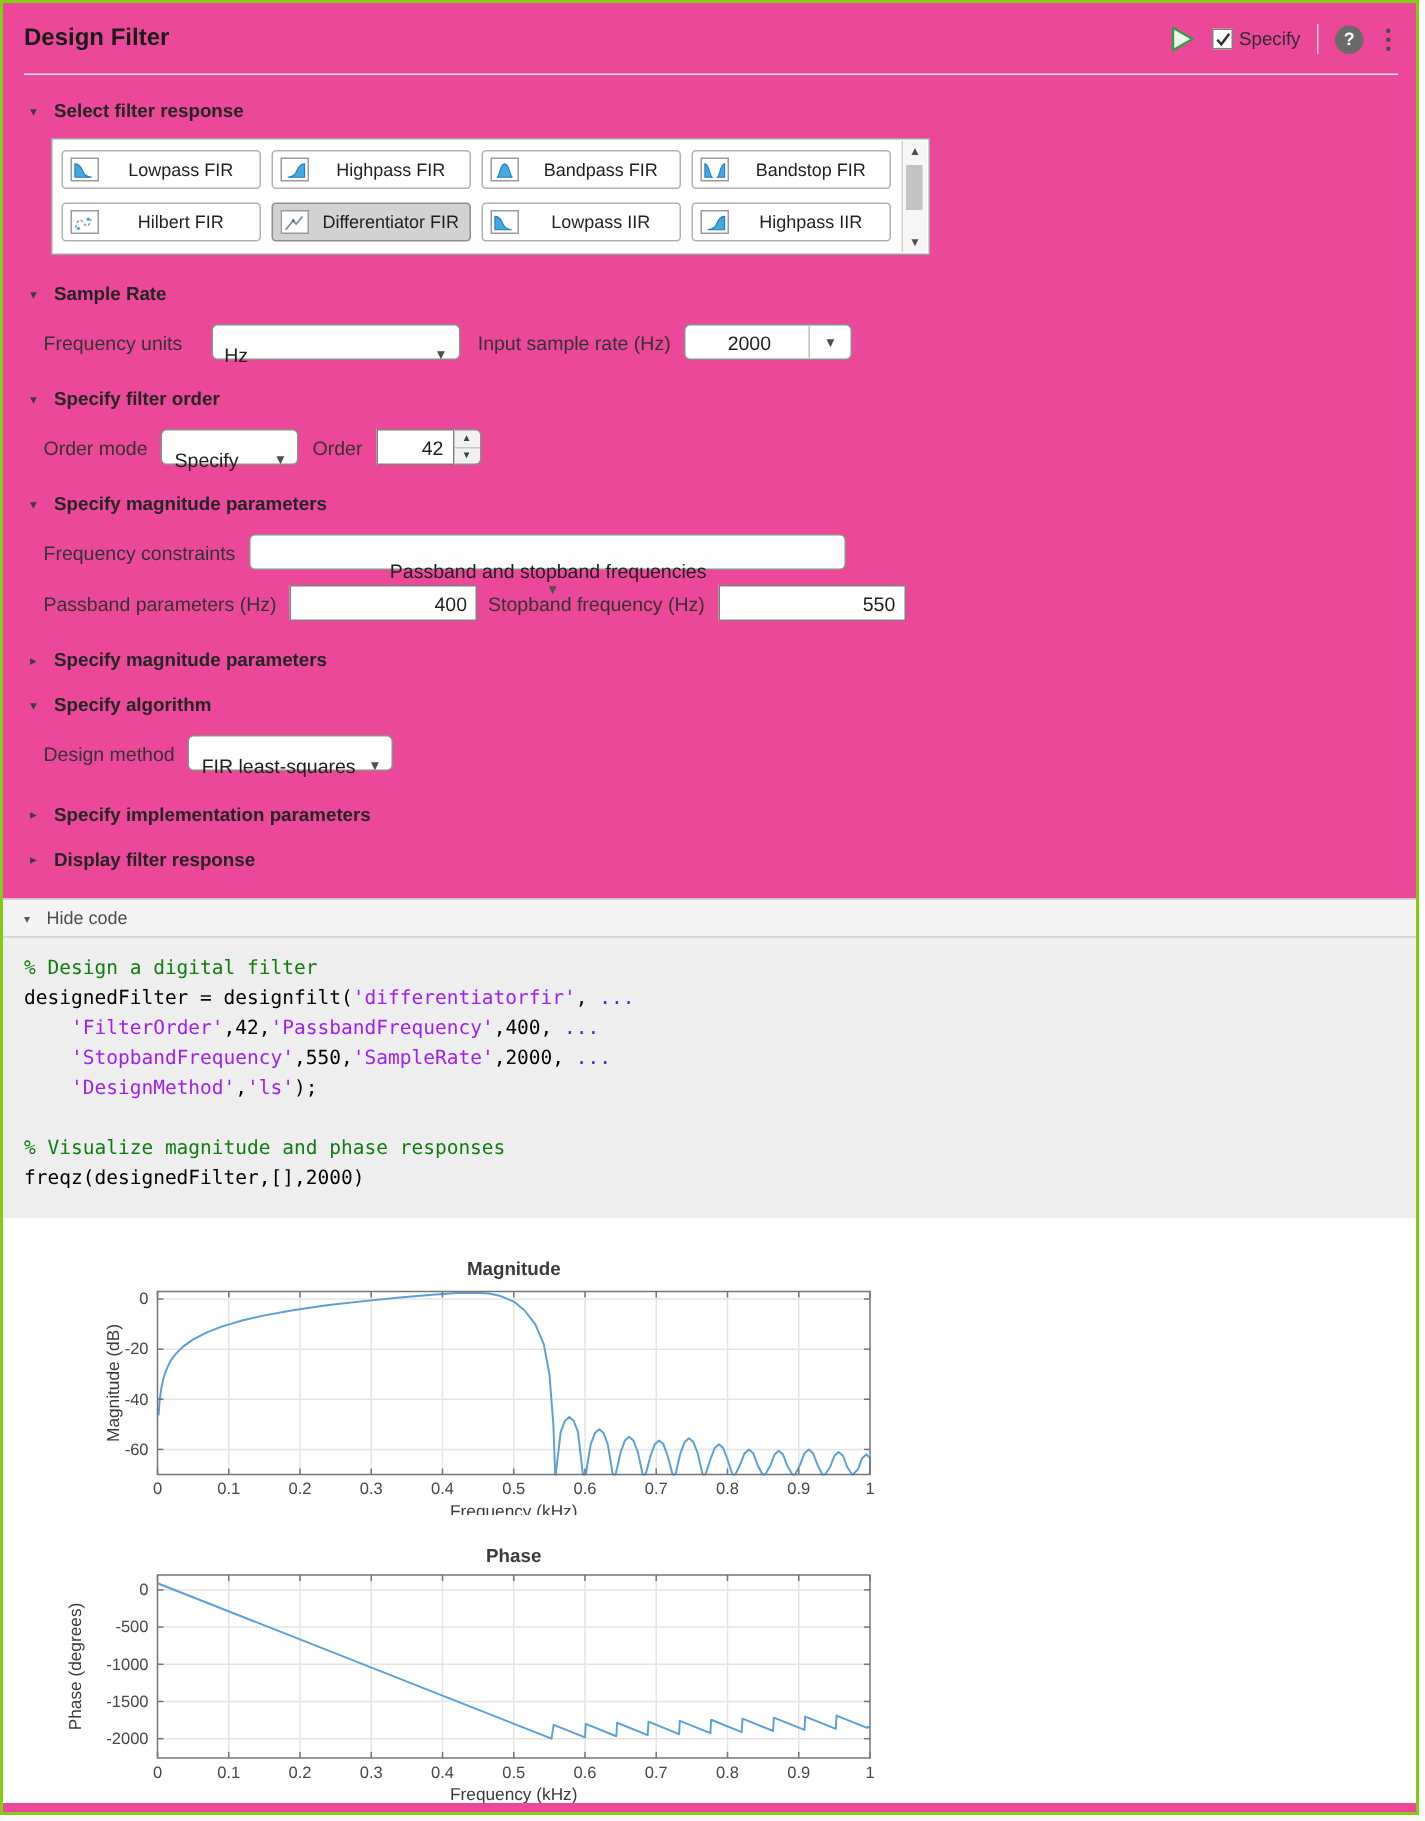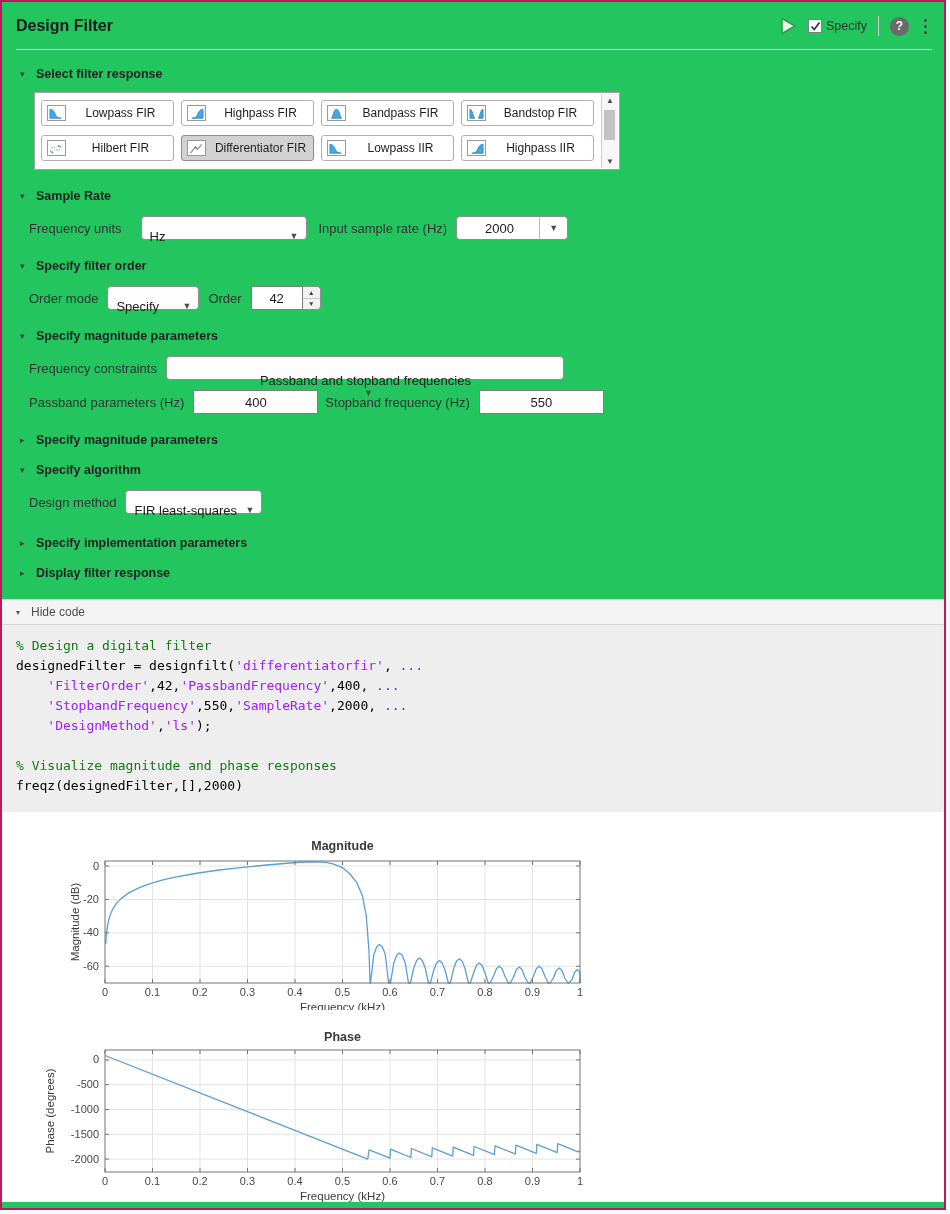--- a/index.html
+++ b/index.html
@@ -1,17 +1,17 @@
 <!DOCTYPE html>
 <html><head>
 <meta charset="utf-8">
 <style>
   html,body{margin:0;padding:0;background:#fafafa;}
   body{width:950px;height:1214px;overflow:hidden;font-family:"Liberation Sans",sans-serif;}
-  .panel{position:relative;width:946px;height:1210px;background:#22c55e;border:2px solid #be185d;box-sizing:border-box;}
+  .panel{position:relative;width:946px;height:1210px;background:#ec4899;border:2px solid #84cc16;box-sizing:border-box;}
 
   
   .header{padding:10px 12px 0 14px;}
   .hdr-top{display:flex;align-items:center;height:28px;}
   .title{font-size:16px;font-weight:bold;color:#1a1a1a;}
   .hdr-right{margin-left:auto;display:flex;align-items:center;gap:9px;}
   .play-btn{width:22px;height:22px;display:flex;align-items:center;justify-content:center;cursor:pointer;}
   .chk{display:flex;align-items:center;gap:4px;cursor:pointer;}
   .chk-box{width:14px;height:14px;border:1px solid #7f7f7f;background:#fff;display:flex;align-items:center;justify-content:center;box-sizing:border-box;}
   .chk-box svg{display:block;}
@@ -44,21 +44,21 @@
   .vscroll{position:absolute;top:1px;right:1px;width:16px;height:74px;background:#f6f6f6;border-left:1px solid #cfcfcf;}
   .vscroll .arr{position:absolute;left:0;width:100%;height:13px;display:flex;align-items:center;justify-content:center;font-size:8px;color:#4f4f4f;cursor:pointer;}
   .vscroll .thumb{position:absolute;left:2px;width:11px;top:16px;height:30px;background:#c3c3c3;cursor:pointer;}
 
   
   .dd{display:flex;align-items:center;justify-content:space-between;border:1px solid #8e8e8e;border-radius:4px;background:#fdfdfd;height:24px;padding:16px 7px 0 8px;font-size:13px;color:#1d1d1d;box-sizing:border-box;cursor:pointer;}
   .dd .caret{font-size:9px;color:#4f4f4f;margin-left:6px;}
   .combo{display:flex;align-items:stretch;border:1px solid #8e8e8e;border-radius:4px;background:#fff;height:24px;box-sizing:border-box;cursor:pointer;}
   .combo .cval{flex:1;display:flex;align-items:center;padding-left:8px;font-size:13px;color:#1d1d1d;margin-left:20px;}
   .combo .carr{width:27px;border-left:1px solid #bdbdbd;display:flex;align-items:center;justify-content:center;font-size:9px;color:#4f4f4f;}
-  .tin{border:1px solid #7f7f7f;background:#fff;height:24px;font-size:13px;color:#1d1d1d;text-align:center;padding:0 6px;box-sizing:border-box;font-family:"Liberation Sans",sans-serif;}
+  .tin{border:1px solid #7f7f7f;background:#fff;height:24px;font-size:13px;color:#1d1d1d;text-align:right;padding:0 6px;box-sizing:border-box;font-family:"Liberation Sans",sans-serif;}
   .spin{display:flex;align-items:stretch;height:24px;}
   .spin .tin{width:52px;height:24px;}
   .stepper{width:18px;border:1px solid #8e8e8e;border-left:none;border-radius:0 4px 4px 0;background:#f1f1f1;display:flex;flex-direction:column;box-sizing:border-box;}
   .stepper span{flex:1;display:flex;align-items:center;justify-content:center;font-size:6.5px;color:#3f3f3f;cursor:pointer;}
   .stepper span:first-child{border-bottom:1px solid #c7c7c7;}
 
   
   .code-bar{margin-top:9px;height:24px;background:#f4f4f4;border-top:1px solid #d4d4d4;border-bottom:1px solid #d4d4d4;display:flex;align-items:center;padding-left:14px;gap:6px;cursor:pointer;}
   .code-bar .t{font-size:12px;color:#4d4d4d;}
   .code-bar .tri{color:#5a5a5a;font-size:8px;}

